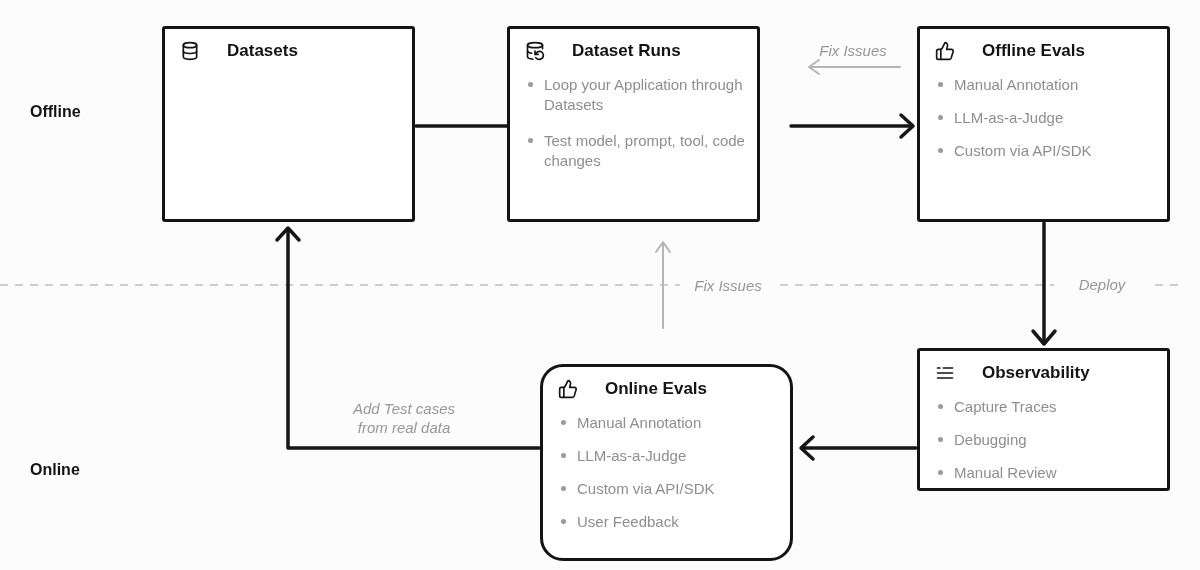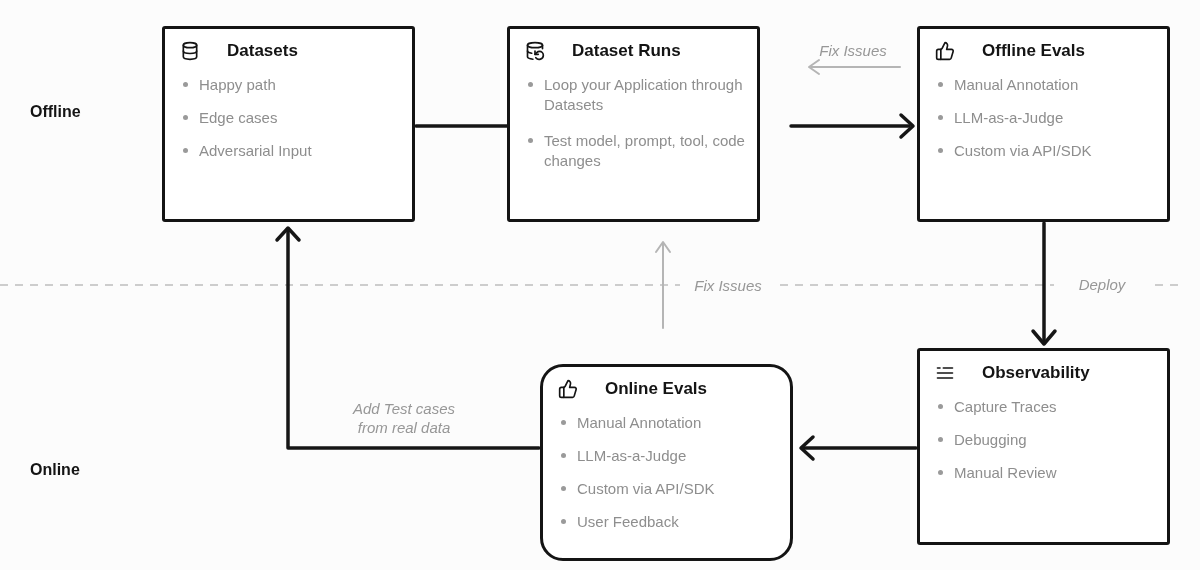--- a/index.html
+++ b/index.html
@@ -18,21 +18,21 @@
   .lbl-deploy  { left:1054px; top:274px; width:84px; }
   .lbl-fix-mid { left:680px; top:275px; width:84px; }
   .lbl-add     { left:323px; top:399px; width:162px; line-height:19px; }
 
   .box { position:absolute; z-index:2; width:253px; height:196px; box-sizing:border-box;
          background:#ffffff; border:3px solid #141414; border-radius:3px; }
   .box-datasets      { left:162px; top:26px;  }
   .box-dataset-runs  { left:507px; top:26px;  }
   .box-offline-evals { left:917px; top:26px;  }
   .box-online-evals  { left:540px; top:364px; height:197px;border-radius:23px; }
-  .box-observability { left:917px; top:348px; height:197px; }
+  .box-observability { left:917px; top:348px; height:143px; }
 
   .box-header { display:flex; align-items:center; gap:27px; margin:12px 0 0 15px; }
   .box-header svg { flex:0 0 auto; }
   .box-title { font-size:17px; font-weight:700; color:#141414; }
 
   .box ul { list-style:none; margin:14px 0 0 0; padding:0 12px 0 17px; }
   .box li { position:relative; padding-left:17px; margin-bottom:13px;
             color:#8e8e8e; font-size:15px; line-height:20px; }
   .box-dataset-runs li { margin-bottom:16px; }
   .box li::before { content:""; position:absolute; left:1px; top:7px; width:5px; height:5px;
@@ -78,25 +78,20 @@
 
   <div class="box box-datasets">
     <div class="box-header">
       <svg width="20" height="20" viewBox="0 0 24 24" fill="none" stroke="#141414" stroke-width="2" stroke-linecap="round" stroke-linejoin="round">
         <ellipse cx="12" cy="5" rx="8" ry="3"></ellipse>
         <path d="M4 5v7c0 1.66 3.58 3 8 3s8-1.34 8-3V5"></path>
         <path d="M4 12v7c0 1.66 3.58 3 8 3s8-1.34 8-3v-7"></path>
       </svg>
       <span class="box-title">Datasets</span>
     </div>
-    <ul>
-      <li>Happy path</li>
-      <li>Edge cases</li>
-      <li>Adversarial Input</li>
-    </ul>
   </div>
 
   <div class="box box-dataset-runs">
     <div class="box-header">
       <svg width="20" height="20" viewBox="0 0 24 24" fill="none" stroke="#141414" stroke-width="2" stroke-linecap="round" stroke-linejoin="round">
         <ellipse cx="12" cy="5" rx="9" ry="3"></ellipse>
         <path d="M3 5v14a9 3 0 0 0 6.5 2.88"></path>
         <path d="M3 12a9 3 0 0 0 5 2.69"></path>
         <path d="M21 9.3V5"></path>
         <path d="M12 12v4h4"></path>

